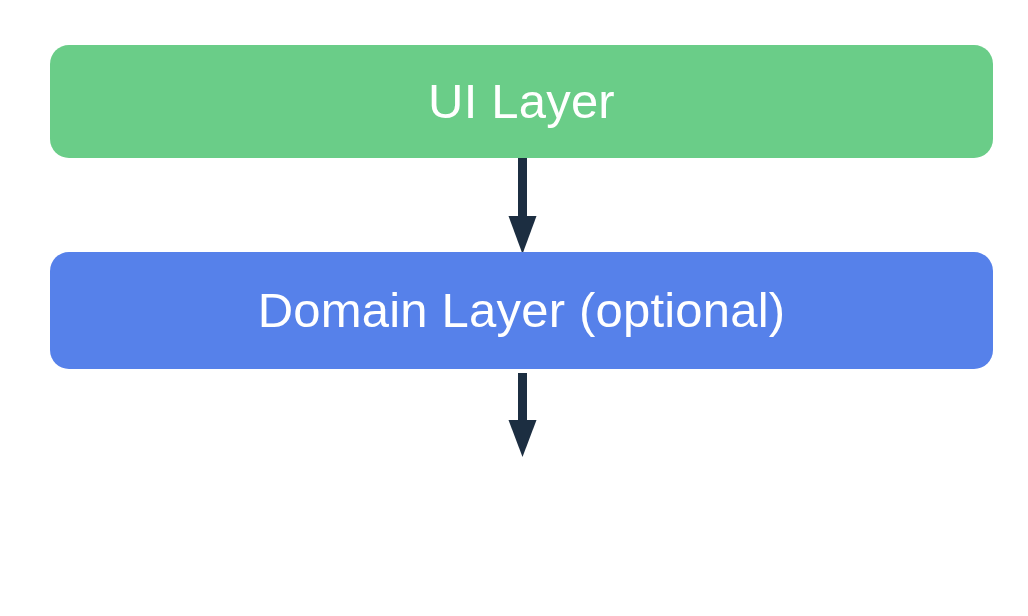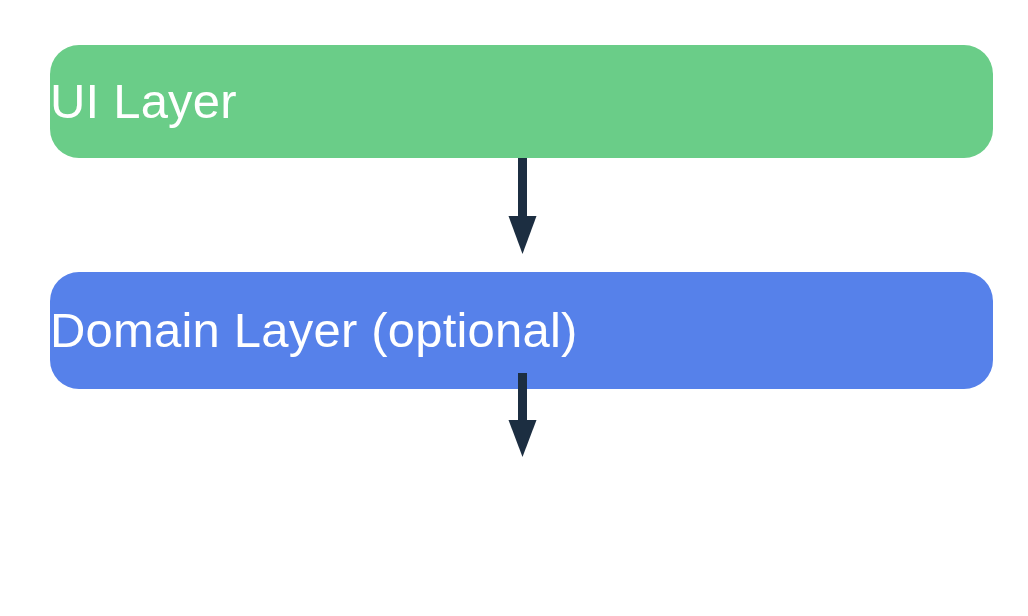--- a/index.html
+++ b/index.html
@@ -18,22 +18,22 @@
     position: relative;
     width: 1028px;
     height: 616px;
     background: #ffffff;
   }
 
   .layer-box {
     position: absolute;
     display: flex;
     align-items: center;
-    justify-content: flex-start;
-    border-radius: 29px;
+    justify-content: center;
+    border-radius: 19px;
     box-sizing: border-box;
   }
 
   .layer-label {
     color: #ffffff;
     font-family: "Liberation Sans", sans-serif;
     font-weight: 400;
     font-size: 49px;
     line-height: 1;
     letter-spacing: 0.2px;
@@ -46,21 +46,21 @@
     left: 50px;
     top: 45px;
     width: 943px;
     height: 113px;
     background: #6acd88;
   }
 
   
   #box-domain {
     left: 50px;
-    top: 272px;
+    top: 252px;
     width: 943px;
     height: 117px;
     background: #5681ea;
   }
 
   
   #box-data {
     left: 48px;
     top: 459px;
     width: 950px;

